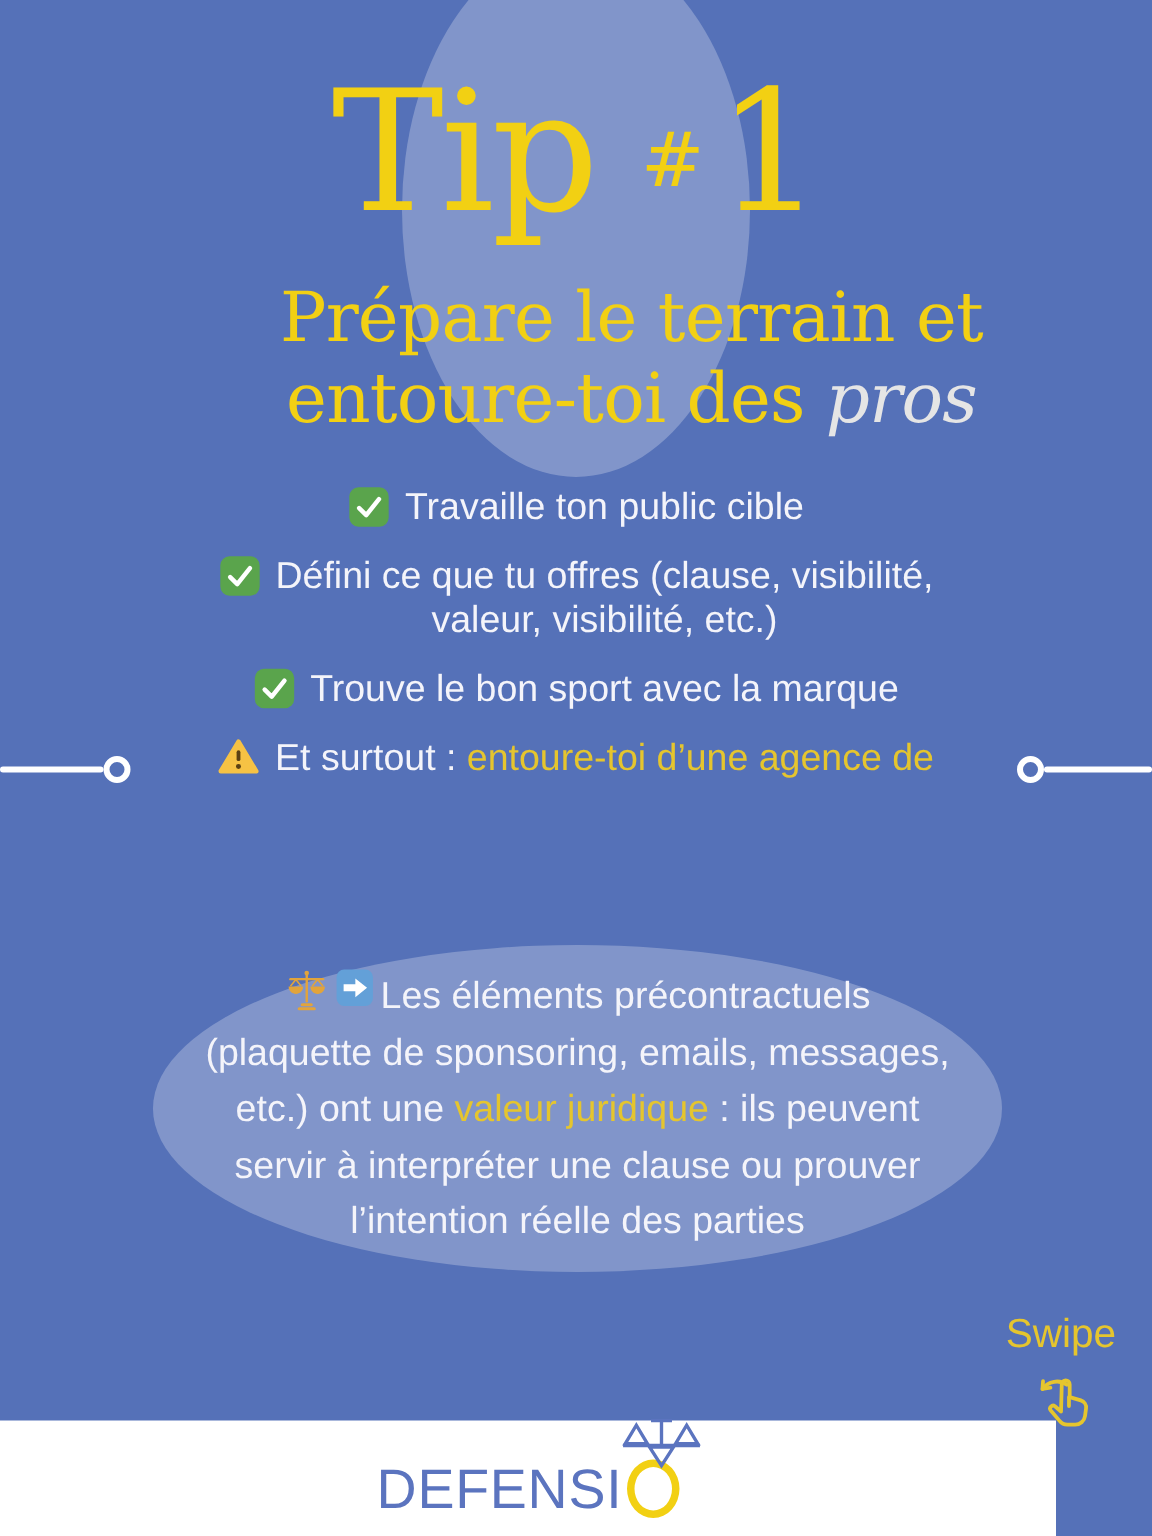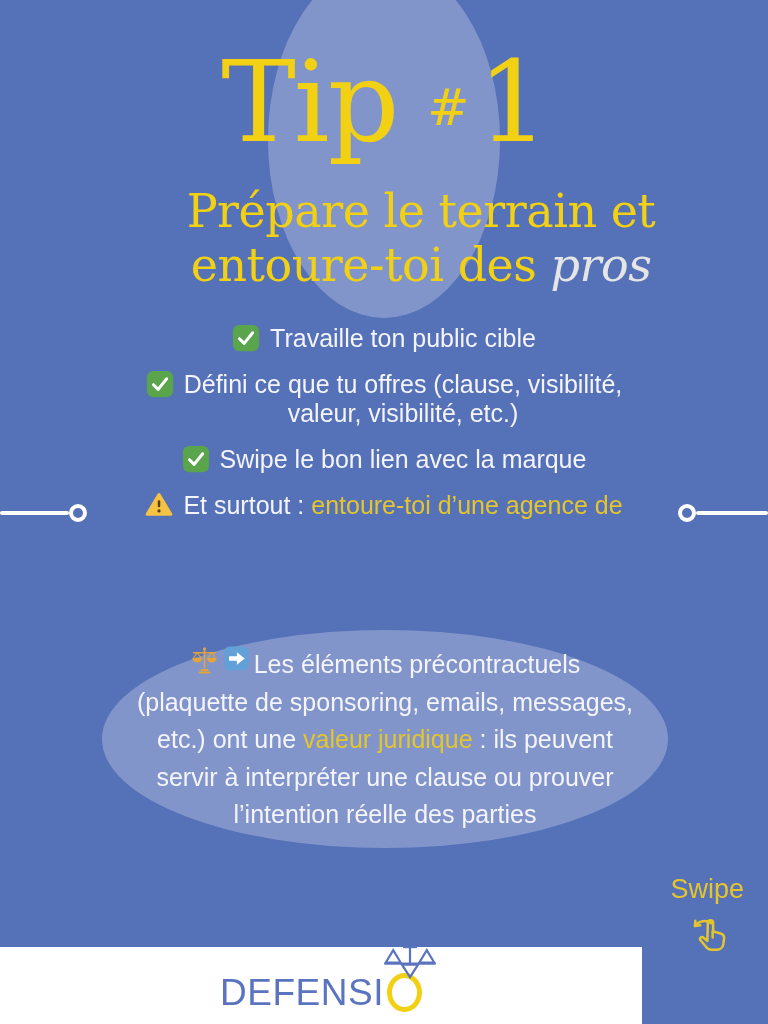--- a/index.html
+++ b/index.html
@@ -66,21 +66,21 @@
   .note-line1 .emoji.small { width:25px; height:25px; }
   
   .swipe {
     position:absolute; top:874px; right:24px;
     display:flex; align-items:center; gap:9px;
     color:var(--accent_yellow,#e5c52e); font-size:27px;flex-direction:column;
   }
   .swipe svg { width:48px; height:48px; }
   
   .footer {
-    position:absolute; left:0; top:947px; width:642px; height:77px;
+    position:absolute; left:0; top:947px; width:704px; height:77px;
     background:var(--footer_bg,#ffffff);
     display:flex; justify-content:center;
   }
   .logo { position:relative; display:flex; align-items:flex-start; }
   .logo-text {
     font-size:37px; line-height:1; font-weight:400; letter-spacing:0.5px;
     color:var(--logo_blue,#5b74bf); margin-top:27px;
   }
   .logo-o {
     position:relative; width:25px; height:29px; margin-left:3px; margin-top:26px;
@@ -122,21 +122,21 @@
         <div>Défini ce que tu offres (clause, visibilité,</div>
         <div>valeur, visibilité, etc.)</div>
       </div>
     </div>
 
     <div class="check-item">
       <svg class="emoji" viewBox="0 0 32 32">
         <rect x="1" y="1" width="30" height="30" rx="7" fill="#5aa44c"></rect>
         <path d="M8.5 16.8 l5.4 5.4 L23.6 10" stroke="#ffffff" stroke-width="3.4" fill="none" stroke-linecap="round" stroke-linejoin="round"></path>
       </svg>
-      <div>Swipe le bon lien avec la marque</div>
+      <div>Trouve le bon sport avec la marque</div>
     </div>
 
     <div class="check-item">
       <svg class="emoji" viewBox="0 0 32 32">
         <path d="M16 4 L29.5 26.5 H2.5 Z" fill="#f6c244" stroke="#f6c244" stroke-width="3.5" stroke-linejoin="round"></path>
         <rect x="14.55" y="10.5" width="2.9" height="8.2" rx="1.45" fill="#5a4013"></rect>
         <circle cx="16" cy="22.8" r="1.9" fill="#5a4013"></circle>
       </svg>
       <div>
         <div><span>Et surtout : </span><span class="yl">entoure-toi d’une agence de</span></div>

